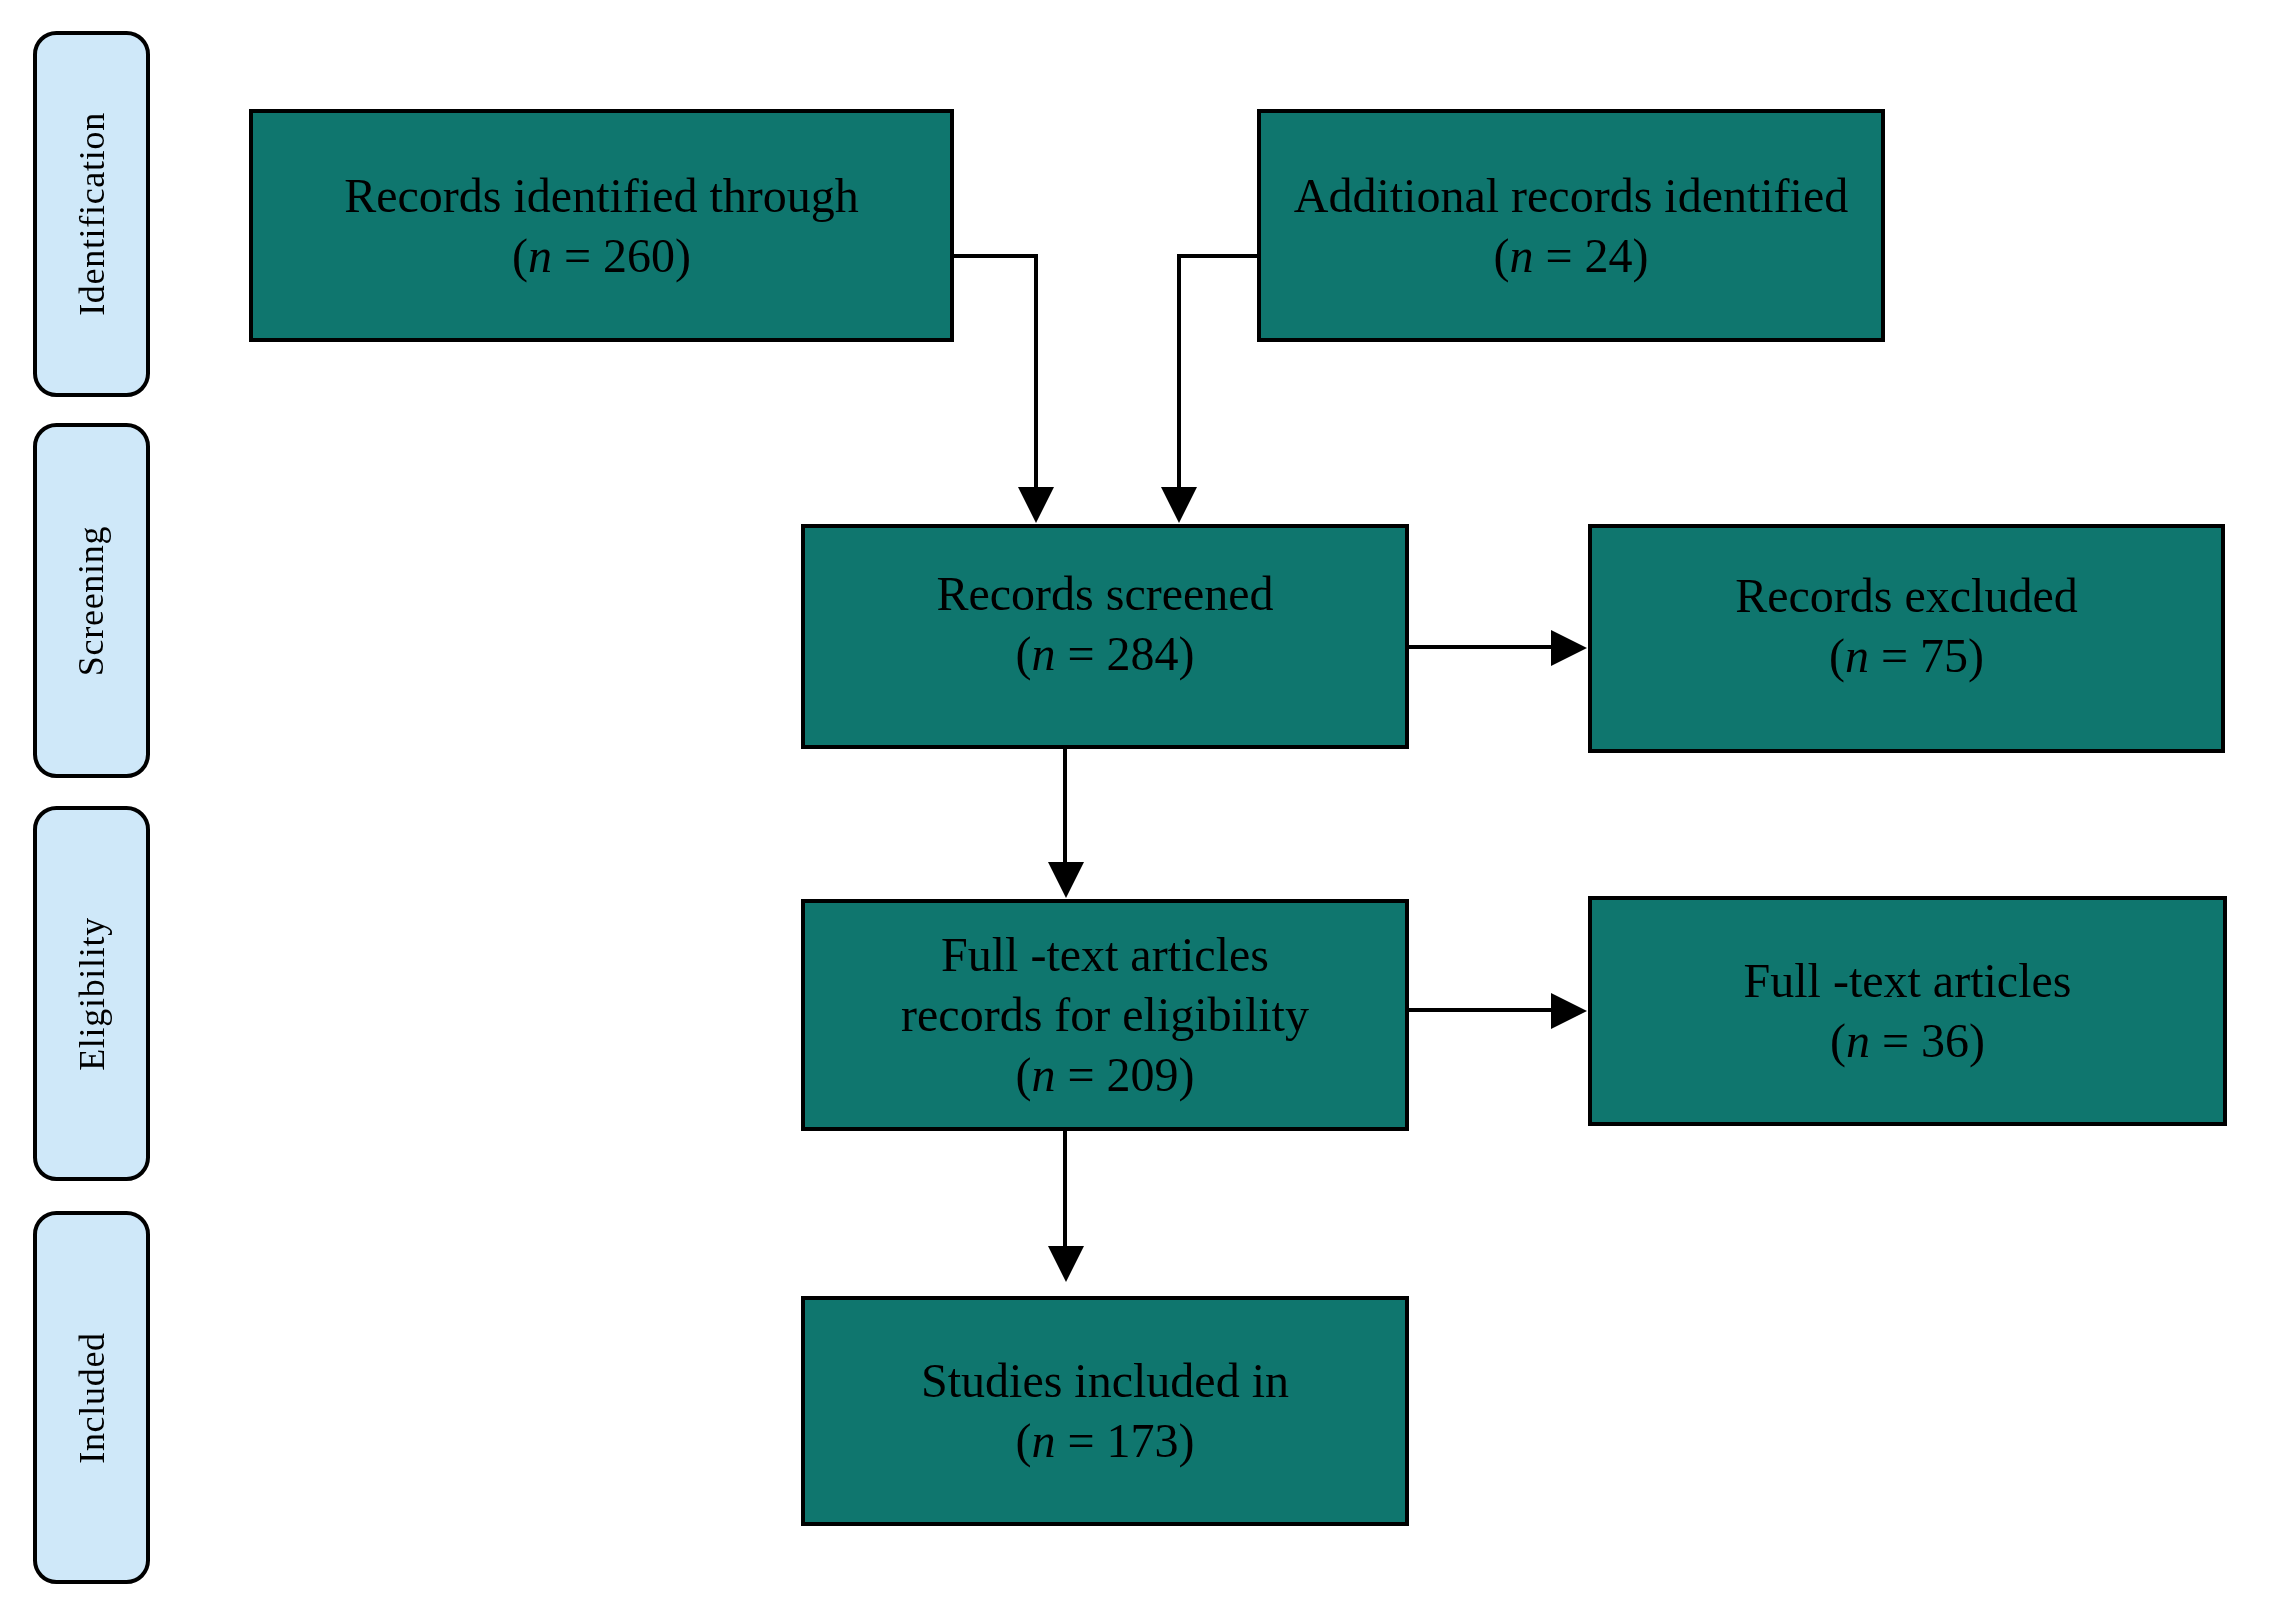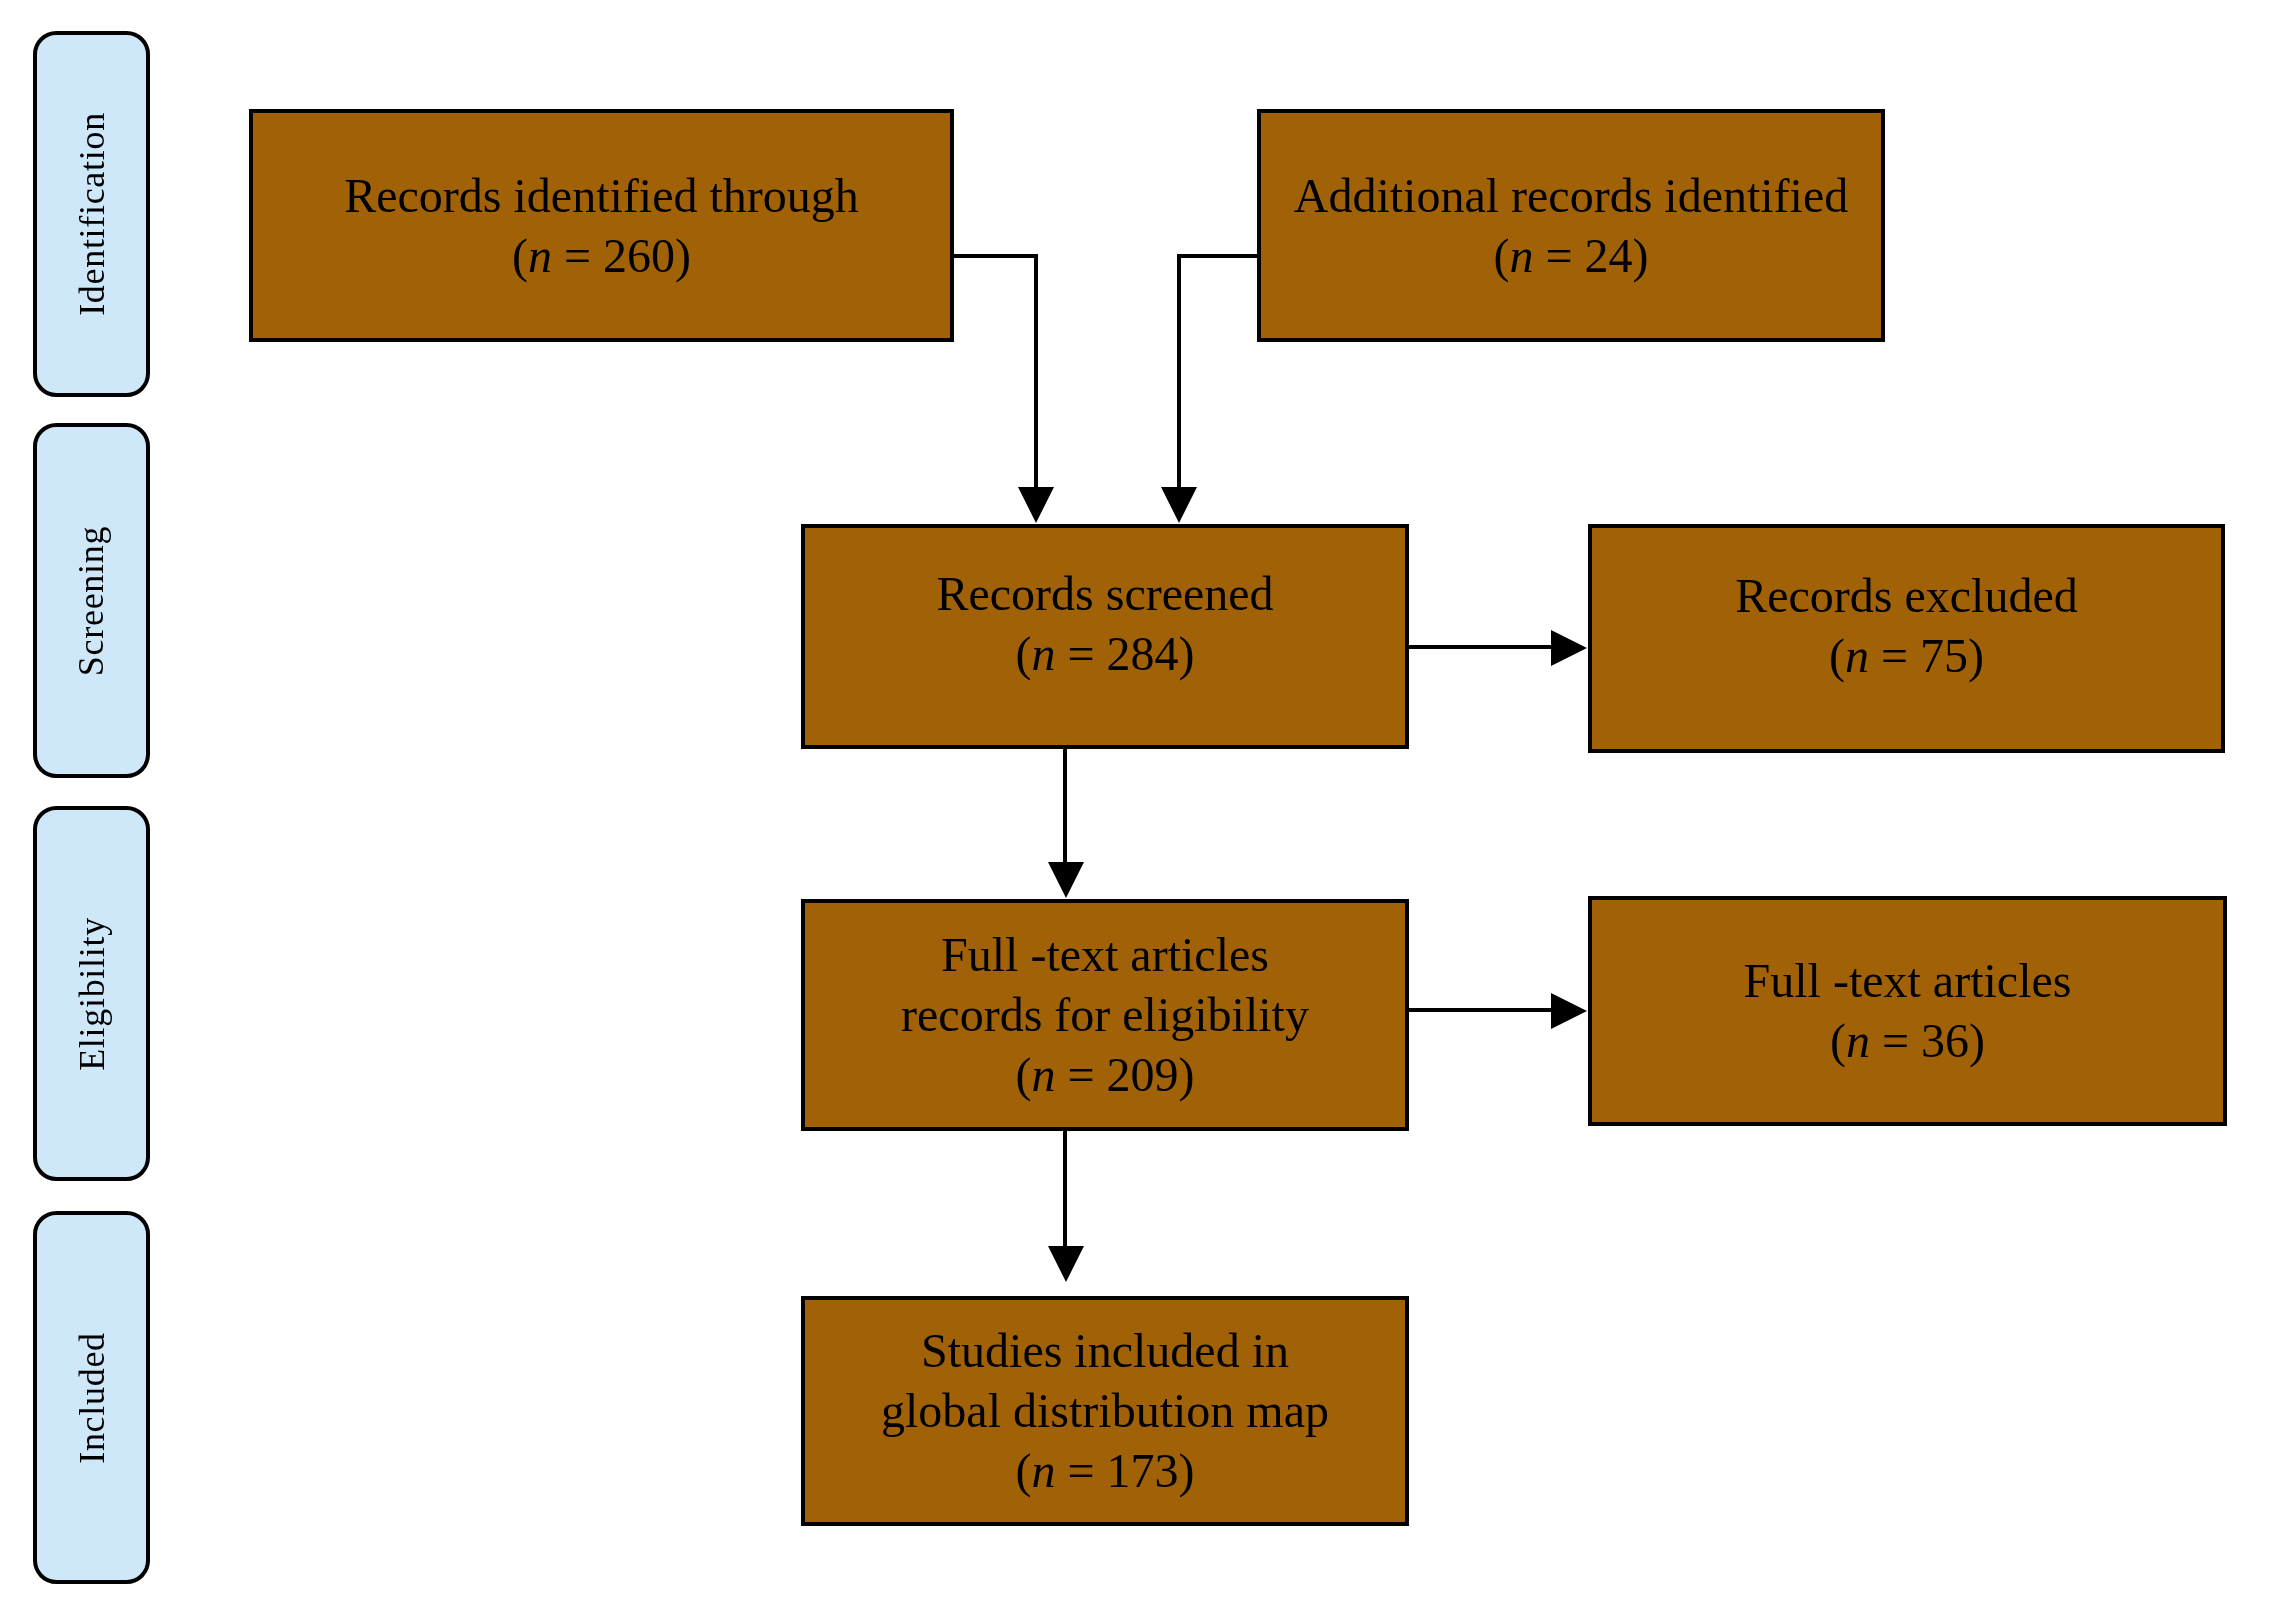--- a/index.html
+++ b/index.html
@@ -29,21 +29,21 @@
     transform: rotate(-90deg);
     white-space: nowrap;
     font-size: 36px;
     letter-spacing: 0.7px;
   }
 
   
   .node {
     position: absolute;
     box-sizing: border-box;
-    background: #a16207;
+    background: #0f766e;
     border: 4.1px solid var(--box_border, #000000);
     display: flex;
     flex-direction: column;
     align-items: center;
     justify-content: center;
     text-align: center;
   }
   .node .line {
     font-size: 48px;
     line-height: 1.25;
@@ -115,21 +115,20 @@
     <div class="line">(<i>n</i> = 209)</div>
   </div>
 
   <div class="node" style="left:1588px;top:896px;width:639px;height:230px;">
     <div class="line">Full -text articles</div>
     <div class="line">(<i>n</i> = 36)</div>
   </div>
 
   <div class="node" style="left:801px;top:1284px;width:608px;height:230px;margin-top:12px;">
     <div class="line">Studies included in</div>
-    <div class="line">global distribution map</div>
     <div class="line">(<i>n</i> = 173)</div>
   </div>
 
   <div class="seg" style="left:951px;top:254px;width:87px;height:4.1px;"></div>
   <div class="seg" style="left:1034px;top:254px;width:4.1px;height:236px;"></div>
   <div class="arrow-down" style="left:1018px;top:487px;"></div>
 
   <div class="seg" style="left:1177px;top:254px;width:81px;height:4.1px;"></div>
   <div class="seg" style="left:1177px;top:254px;width:4.1px;height:236px;"></div>
   <div class="arrow-down" style="left:1161px;top:487px;"></div>

